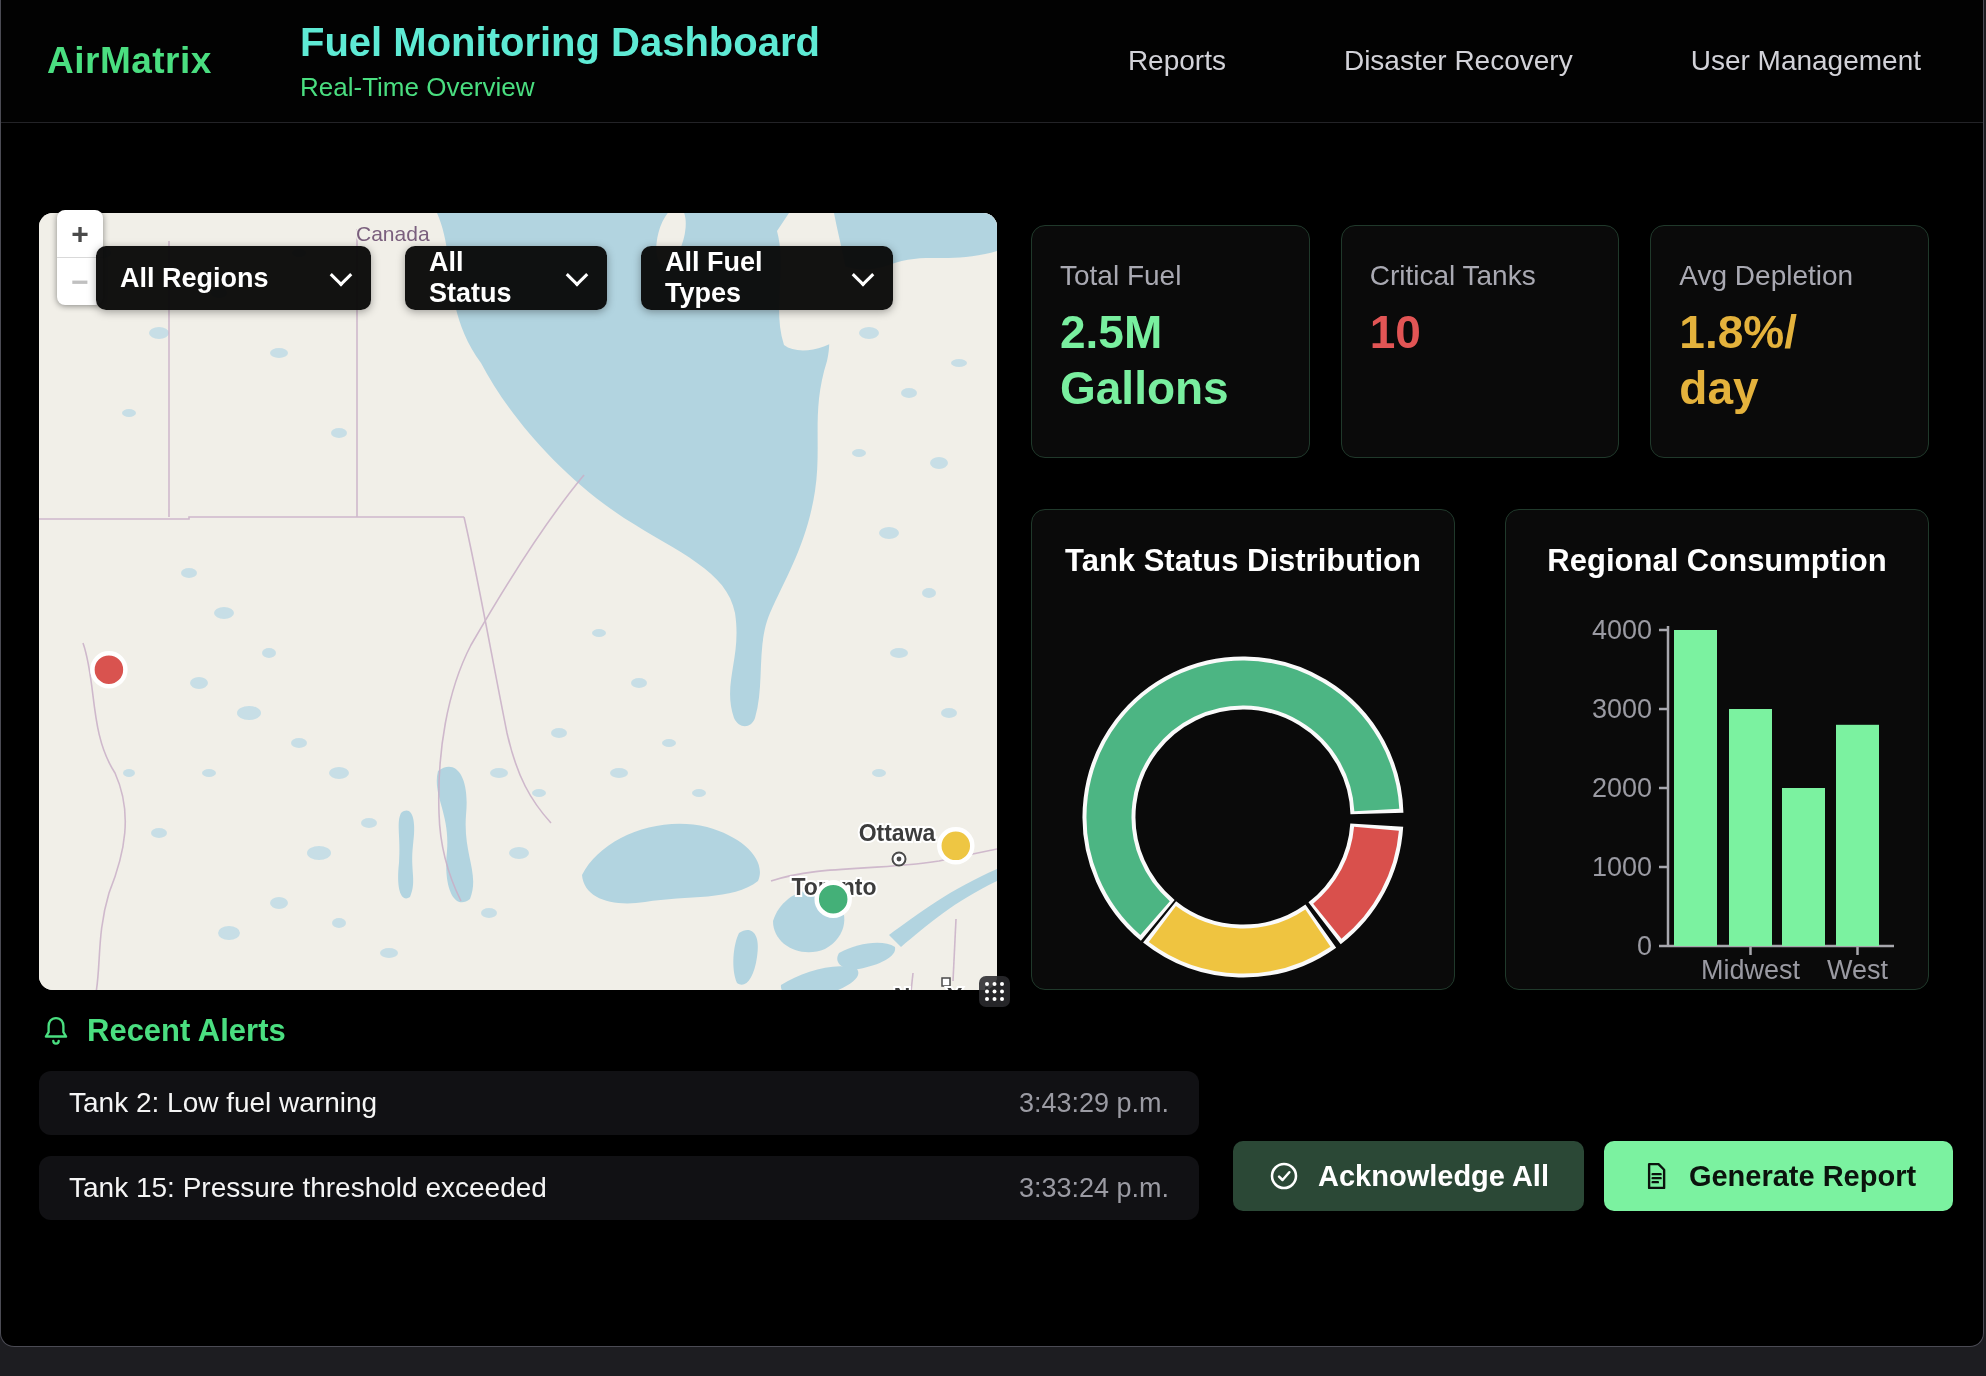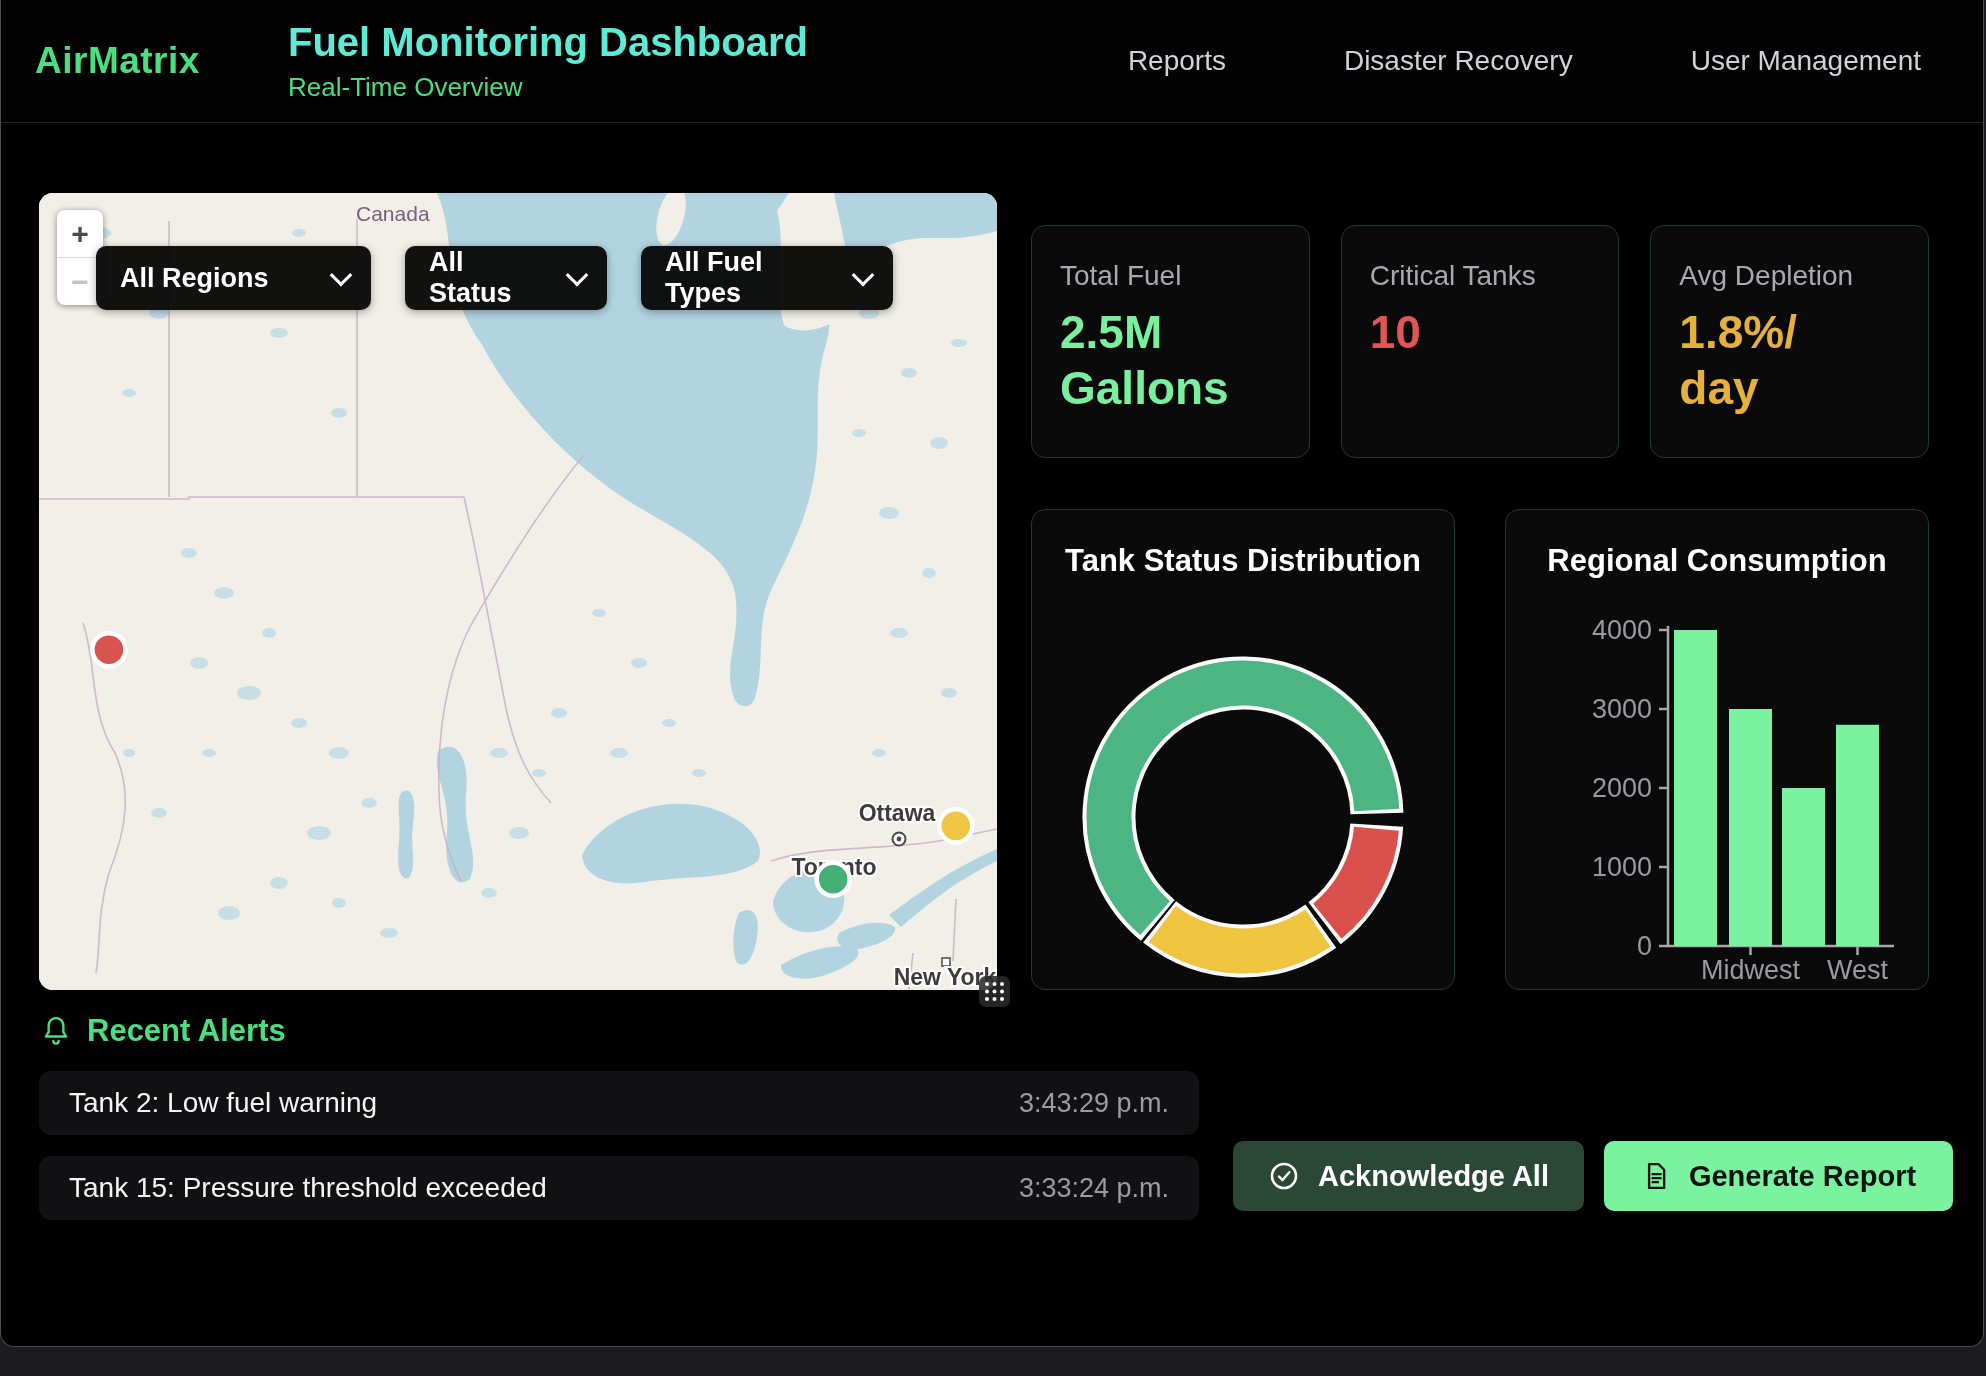--- a/index.html
+++ b/index.html
@@ -9,30 +9,30 @@
     font-family:"Liberation Sans","DejaVu Sans",sans-serif;
     -webkit-font-smoothing:antialiased;
   }
   .app{
     position:absolute;left:0;top:0;width:1984px;height:1347px;
     background:#000;border:1px solid #4b4b54;border-top:none;box-sizing:border-box;
     border-radius:0 0 14px 14px;overflow:hidden;
   }
   
   .header{height:122px;display:flex;align-items:center;background:#020202;border-bottom:1px solid #232327;}
-  .brand{margin-left:34px;width:253px;font-size:37px;font-weight:bold;color:#4ade80;letter-spacing:.5px;}
+  .brand{margin-left:46px;width:253px;font-size:37px;font-weight:bold;color:#4ade80;letter-spacing:.5px;}
   .title-block{display:flex;flex-direction:column;gap:7px;}
   .page-title{font-size:40px;font-weight:bold;color:#5eead4;}
   .page-subtitle{font-size:26px;font-weight:500;color:#4ade80;}
   .nav{margin-left:auto;display:flex;gap:118px;margin-right:62px;}
   .nav-item{color:#d2d2d8;font-size:28px;cursor:pointer;white-space:nowrap;}
   
   .content{position:absolute;left:38px;top:193px;display:flex;gap:34px;}
   .map-outer{position:relative;width:958px;height:797px;flex:none;}
-  .map-clip{position:absolute;inset:0;border-radius:14px;overflow:hidden;background:#f1efe8;}
+  .map-clip{position:absolute;inset:0;border-radius:14px;overflow:hidden;background:#f1efe8;margin-top:20px;}
   svg.map{display:block;width:958px;height:797px;cursor:grab;}
   .map-country{font-size:21px;fill:#7a5f7d;paint-order:stroke;stroke:#f1efe8;stroke-width:3px;font-weight:500;}
   .map-city{font-size:23px;font-weight:600;fill:#3c3c3c;paint-order:stroke;stroke:#ffffff;stroke-width:4px;}
   .zoomctl{position:absolute;left:18px;top:17px;width:46px;height:95px;background:#fff;border-radius:8px;
     box-shadow:0 1px 6px rgba(0,0,0,.45);z-index:2;overflow:hidden;}
   .zoomctl .zbtn{height:47px;display:flex;align-items:center;justify-content:center;font-size:30px;font-weight:bold;cursor:pointer;}
   .zoomctl .zin{color:#4a4a4a;border-bottom:1px solid #d9d9d9;}
   .zoomctl .zout{color:#c0c0c0;}
   .map-filters{position:absolute;left:57px;top:53px;display:flex;gap:34px;z-index:3;}
   .filter{height:64px;background:rgba(8,8,8,.96);border-radius:10px;display:flex;align-items:center;

